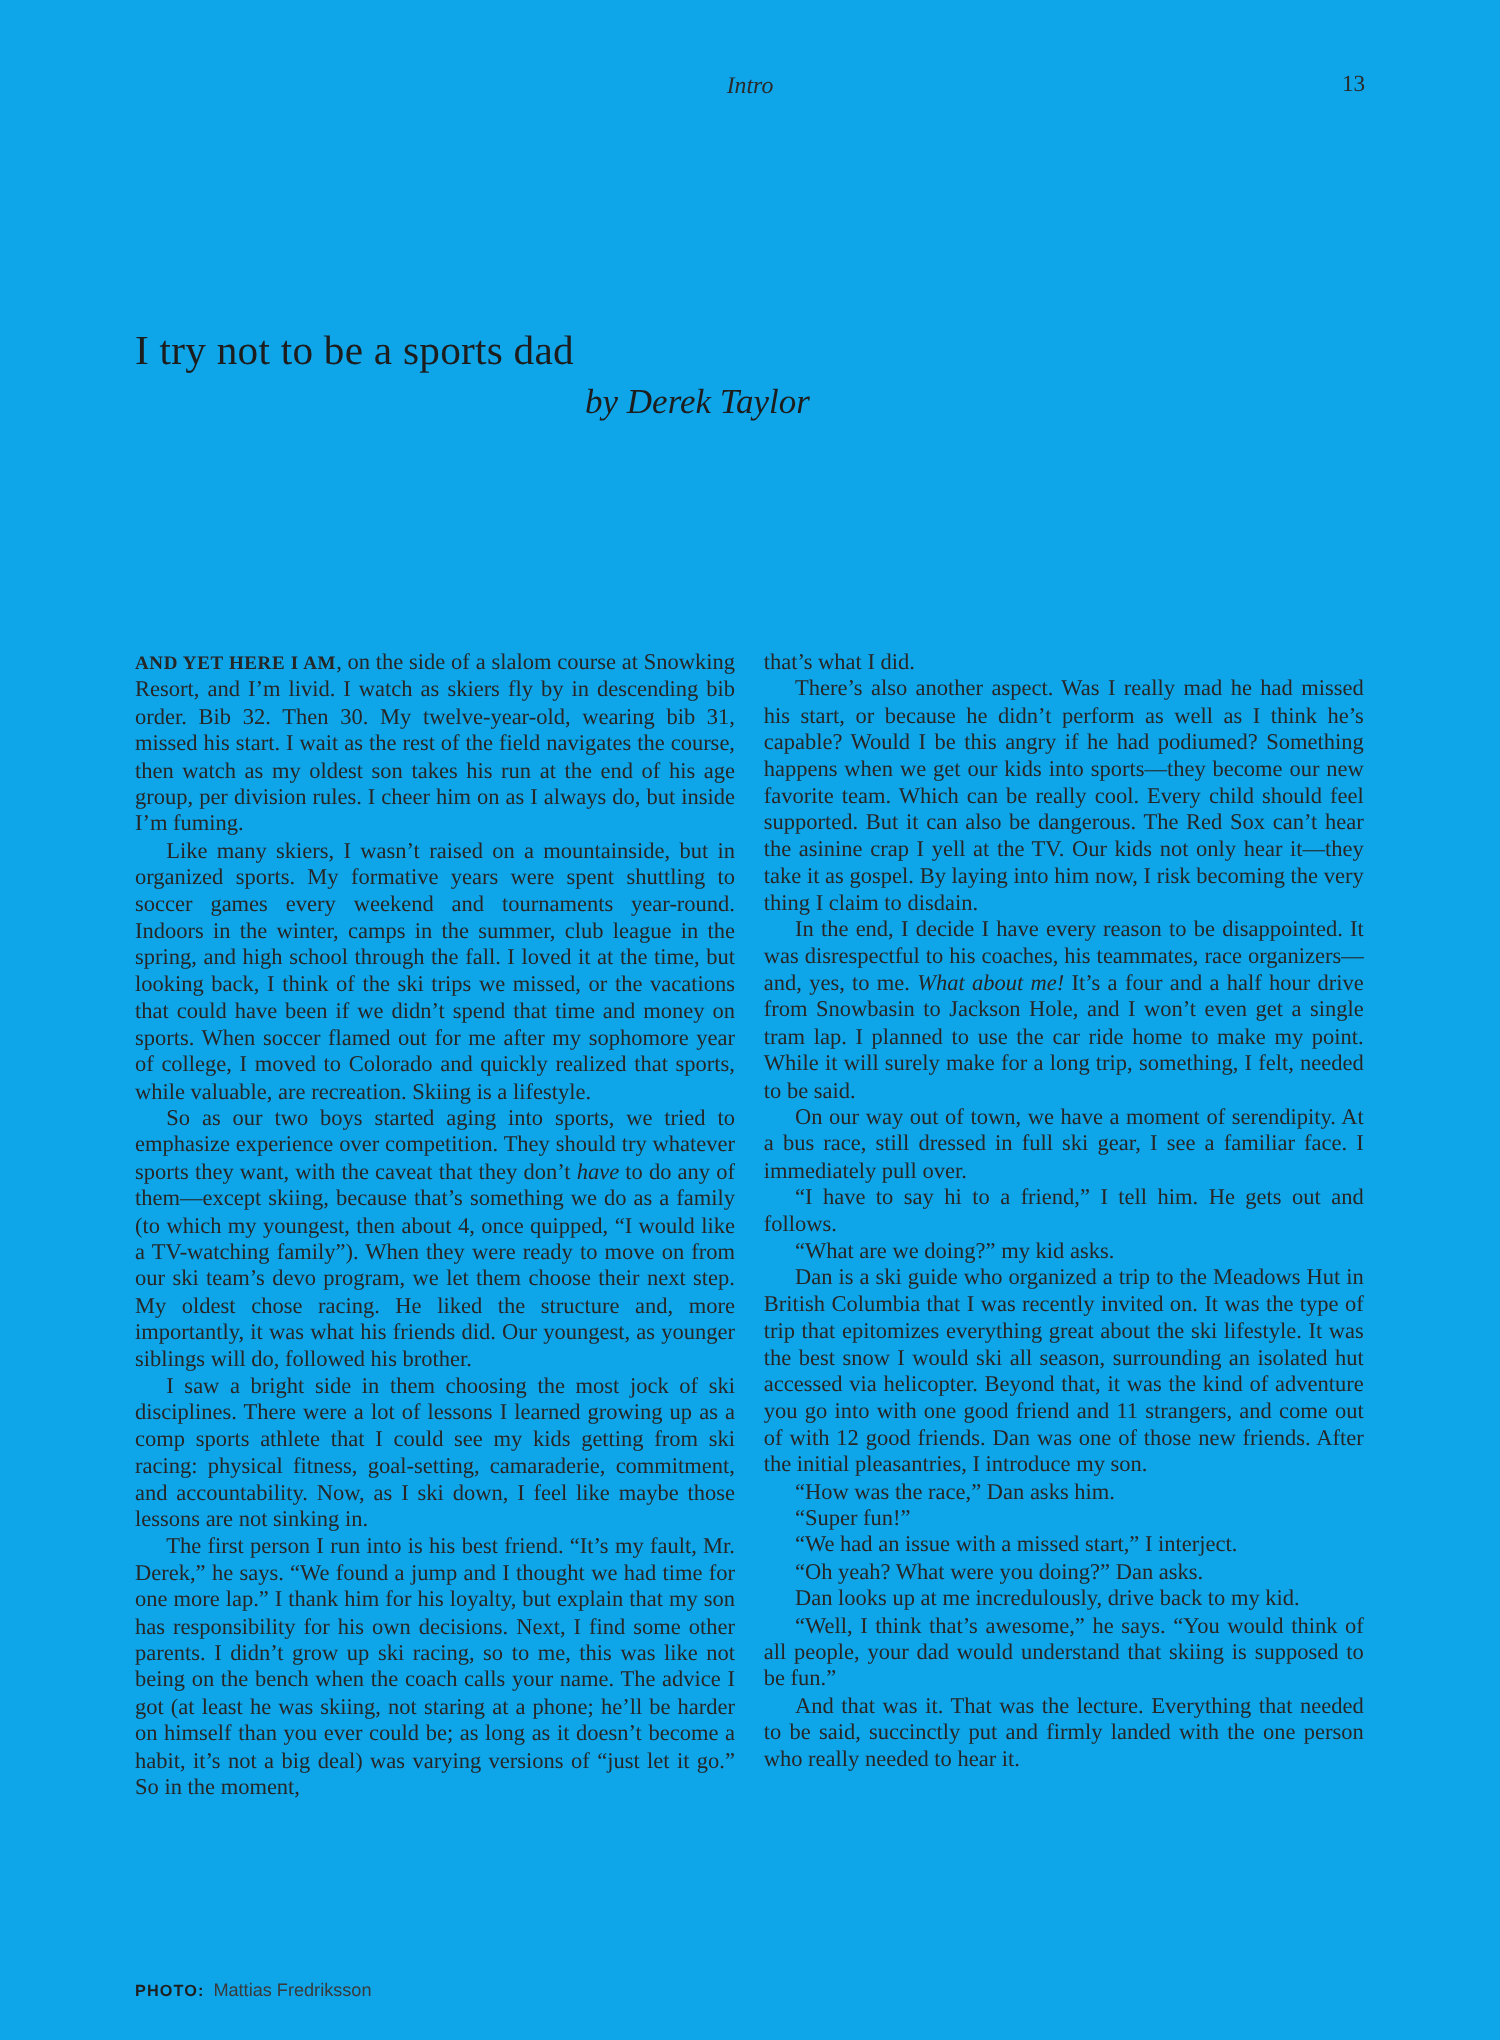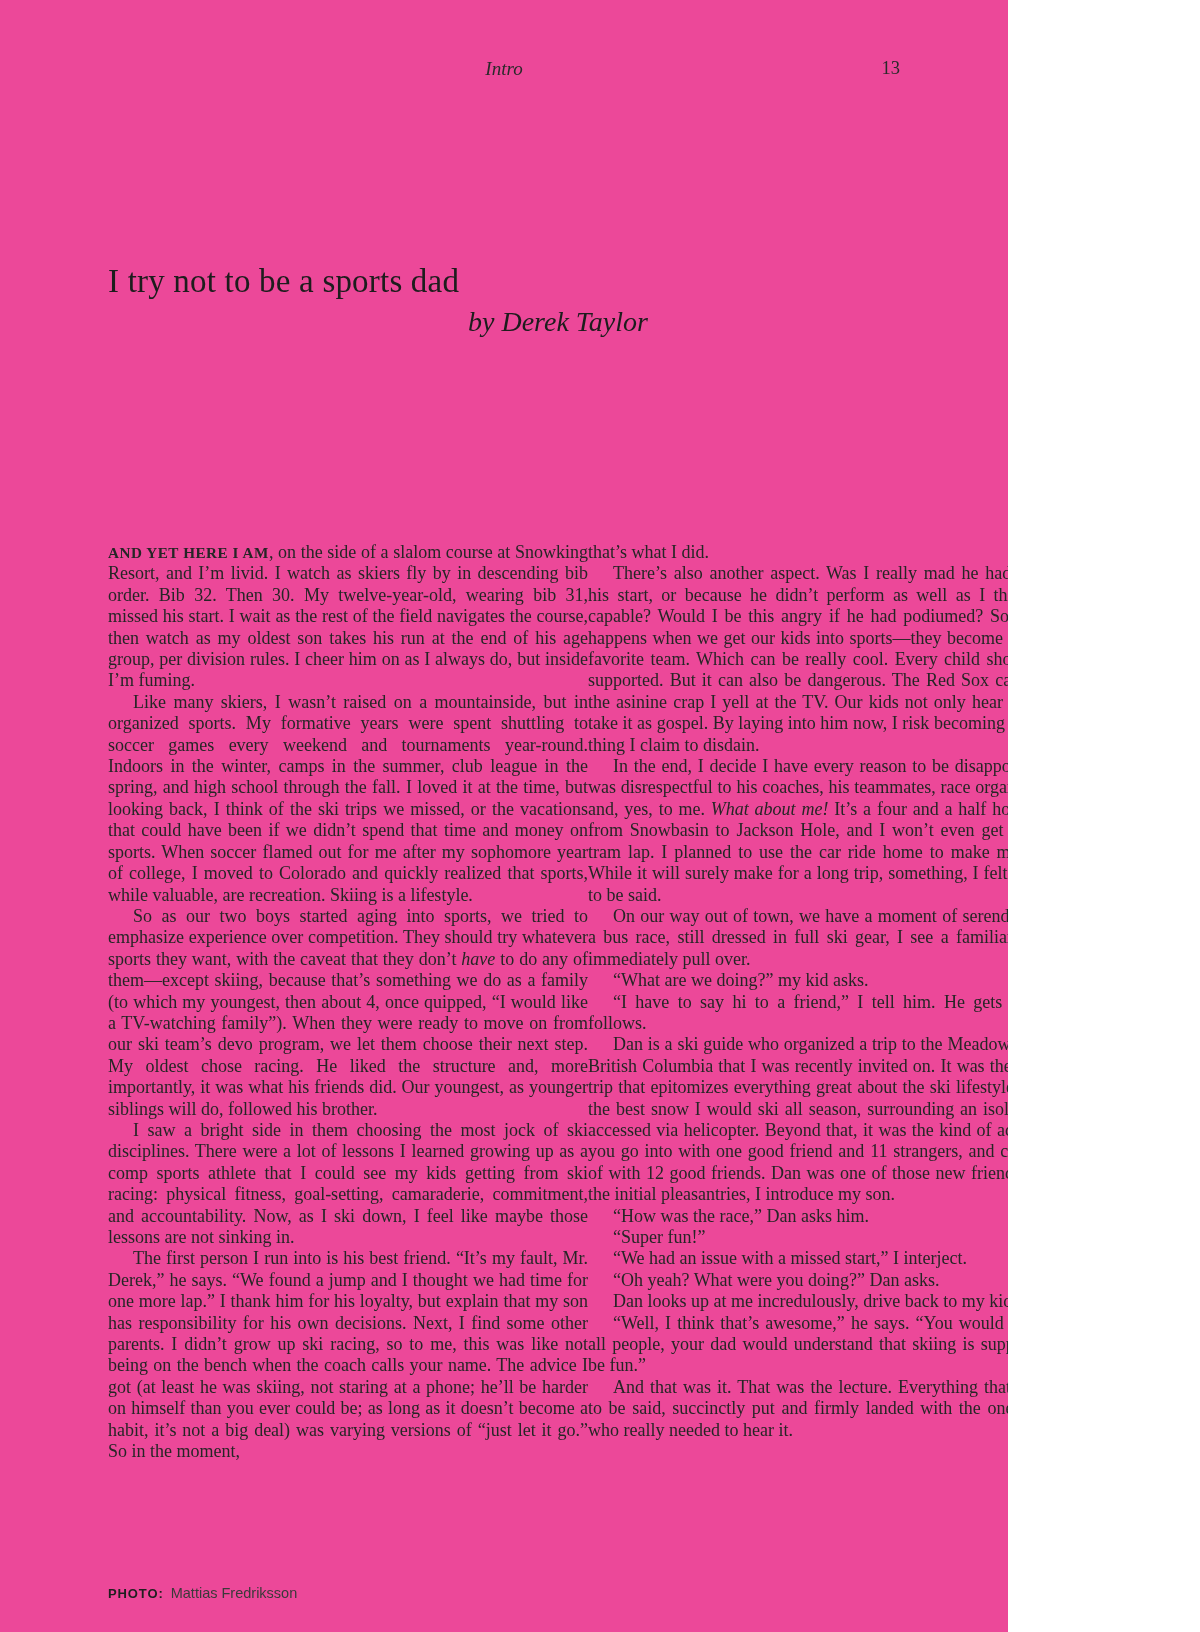--- a/index.html
+++ b/index.html
@@ -2,23 +2,23 @@
 <html lang="en"><head>
 <meta charset="utf-8">
 <style>
   html, body {
     margin: 0;
     padding: 0;
     background: #ffffff;
   }
   .page {
     position: relative;
-    width: 1008px;
+    width: 1200px;
     height: 1632px;
-    background: #ec4899;
+    background: #0ea5e9;
     font-family: "Liberation Serif", serif;
     color: #242424;
     overflow: hidden;
   }
   .running-head {
     position: absolute;
     top: 58px;
     left: 0;
     width: 100%;
     text-align: center;
@@ -53,23 +53,24 @@
     font-size: 28px;
     font-style: italic;
     font-weight: 400;
     color: #1d1d1d;
     line-height: 1.2;
     text-align: center;
   }
   .columns {
     position: absolute;
     left: 108px;
-    top: 542px;
+    top: 519px;
     width: 984px;
     display: flex;
+    gap: 23px;
   }
   .column {
     width: 480px;
     flex: 0 0 480px;
   }
   .para {
     margin: 0;
     font-size: 18px;
     line-height: 21.4px;
     text-align: justify;
@@ -125,22 +126,22 @@
         <p class="para indent"><span>Like many skiers, I wasn’t raised on a mountainside, but in organized sports. My formative years were spent shuttling to soccer games every weekend and tournaments year-round. Indoors in the winter, camps in the summer, club league in the spring, and high school through the fall. I loved it at the time, but looking back, I think of the ski trips we missed, or the vacations that could have been if we didn’t spend that time and money on sports. When soccer flamed out for me after my sophomore year of college, I moved to Colorado and quickly realized that sports, while valuable, are recreation. Skiing is a lifestyle.</span></p>
         <p class="para indent"><span>So as our two boys started aging into sports, we tried to emphasize experience over competition. They should try whatever sports they want, with the caveat that they don’t </span><span class="italic">have</span><span> to do any of them—except skiing, because that’s something we do as a family (to which my youngest, then about 4, once quipped, “I would like a TV-watching family”). When they were ready to move on from our ski team’s devo program, we let them choose their next step. My oldest chose racing. He liked the structure and, more importantly, it was what his friends did. Our youngest, as younger siblings will do, followed his brother.</span></p>
         <p class="para indent"><span>I saw a bright side in them choosing the most jock of ski disciplines. There were a lot of lessons I learned growing up as a comp sports athlete that I could see my kids getting from ski racing: physical fitness, goal-setting, camaraderie, commitment, and accountability. Now, as I ski down, I feel like maybe those lessons are not sinking in.</span></p>
         <p class="para indent"><span>The first person I run into is his best friend. “It’s my fault, Mr. Derek,” he says. “We found a jump and I thought we had time for one more lap.” I thank him for his loyalty, but explain that my son has responsibility for his own decisions. Next, I find some other parents. I didn’t grow up ski racing, so to me, this was like not being on the bench when the coach calls your name. The advice I got (at least he was skiing, not staring at a phone; he’ll be harder on himself than you ever could be; as long as it doesn’t become a habit, it’s not a big deal) was varying versions of “just let it go.” So in the moment,</span></p>
       </div>
     <div class="column">
         <p class="para"><span>that’s what I did.</span></p>
         <p class="para indent"><span>There’s also another aspect. Was I really mad he had missed his start, or because he didn’t perform as well as I think he’s capable? Would I be this angry if he had podiumed? Something happens when we get our kids into sports—they become our new favorite team. Which can be really cool. Every child should feel supported. But it can also be dangerous. The Red Sox can’t hear the asinine crap I yell at the TV. Our kids not only hear it—they take it as gospel. By laying into him now, I risk becoming the very thing I claim to disdain.</span></p>
         <p class="para indent"><span>In the end, I decide I have every reason to be disappointed. It was disrespectful to his coaches, his teammates, race organizers—and, yes, to me. </span><span class="italic">What about me!</span><span> It’s a four and a half hour drive from Snowbasin to Jackson Hole, and I won’t even get a single tram lap. I planned to use the car ride home to make my point. While it will surely make for a long trip, something, I felt, needed to be said.</span></p>
         <p class="para indent"><span>On our way out of town, we have a moment of serendipity. At a bus race, still dressed in full ski gear, I see a familiar face. I immediately pull over.</span></p>
+        <p class="para indent"><span>“I have to say hi to a friend,” I tell him. He gets out and follows.</span></p>
         <p class="para indent"><span>“What are we doing?” my kid asks.</span></p>
-        <p class="para indent"><span>“I have to say hi to a friend,” I tell him. He gets out and follows.</span></p>
         <p class="para indent"><span>Dan is a ski guide who organized a trip to the Meadows Hut in British Columbia that I was recently invited on. It was the type of trip that epitomizes everything great about the ski lifestyle. It was the best snow I would ski all season, surrounding an isolated hut accessed via helicopter. Beyond that, it was the kind of adventure you go into with one good friend and 11 strangers, and come out of with 12 good friends. Dan was one of those new friends. After the initial pleasantries, I introduce my son.</span></p>
         <p class="para indent"><span>“How was the race,” Dan asks him.</span></p>
         <p class="para indent"><span>“Super fun!”</span></p>
         <p class="para indent"><span>“We had an issue with a missed start,” I interject.</span></p>
         <p class="para indent"><span>“Oh yeah? What were you doing?” Dan asks.</span></p>
         <p class="para indent"><span>Dan looks up at me incredulously, drive back to my kid.</span></p>
         <p class="para indent"><span>“Well, I think that’s awesome,” he says. “You would think of all people, your dad would understand that skiing is supposed to be fun.”</span></p>
         <p class="para indent"><span>And that was it. That was the lecture. Everything that needed to be said, succinctly put and firmly landed with the one person who really needed to hear it.</span></p>
       </div>
   </div>

